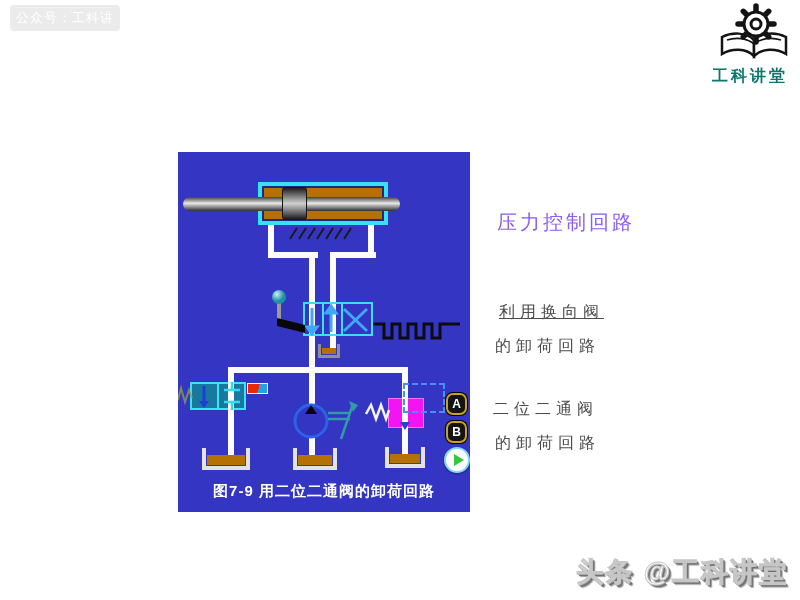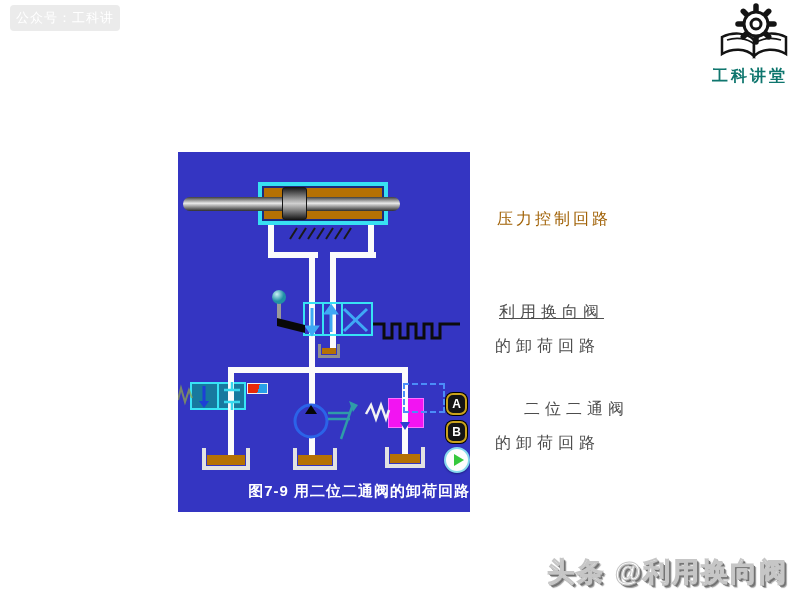--- a/index.html
+++ b/index.html
@@ -43,39 +43,39 @@
 
   
   .mvalve { left:210px; top:246px; width:36px; height:30px; background:#f214f2; border:1px solid #ff70ff; }
   .dashed-box { left:225px; top:231px; width:42px; height:30px; border:2px dashed #4b8df8; }
 
   
   .tank { border-left:4px solid #e2e2e2; border-right:4px solid #e2e2e2; border-bottom:4px solid #e2e2e2; }
   .tank-oil { position:absolute; left:1px; right:1px; bottom:1px; height:55%; background:#b57104; }
   .tank-sm { border-color:#8f8f8f; border-width:3px; }
 
-  .caption { left:0; top:330px; width:100%; text-align:right; color:#ffffff;
+  .caption { left:0; top:330px; width:100%; text-align:center; color:#ffffff;
              font-weight:bold; font-size:15px; letter-spacing:1px; }
 
   
   .btn-ab { width:21px; height:22px; background:#141414; border:2px solid #caa21c; border-radius:7px;
             color:#ffffff; font-weight:bold; font-size:12px; display:flex; align-items:center;
             justify-content:center; box-shadow:0 0 0 1px #000; cursor:pointer; }
   .btn-play { width:26px; height:26px; background:#fdfdfd; border:2px solid #86d8ee; border-radius:50%;
               display:flex; align-items:center; justify-content:center; cursor:pointer;
               box-shadow:0 1px 2px rgba(0,0,40,.4); }
   .play-tri { width:0; height:0; border-left:10px solid #35c83c;
               border-top:6px solid transparent; border-bottom:6px solid transparent; margin-left:3px; }
 
   
-  .title { left:497px; top:209px; font-family:"Liberation Serif", serif; font-size:16px;
-           color:#a16207; letter-spacing:3px; }
+  .title { left:497px; top:209px; font-family:"Liberation Serif", serif; font-size:20px;
+           color:#8b5cf6; letter-spacing:3px; }
   .note { color:#4d4d4d; font-size:16px; letter-spacing:5px; }
   .n1a { left:499px; top:302px;text-decoration:underline; } .n1b { left:495px; top:336px; }
-  .n2a { left:524px; top:399px;text-align:right; } .n2b { left:495px; top:433px; }
+  .n2a { left:493px; top:399px;text-align:right; } .n2b { left:495px; top:433px; }
 
   
   .watermark { right:12px; top:554px; font-size:27px; font-weight:bold; color:#ffffff;
                letter-spacing:2px; -webkit-text-stroke:1px #c6c6c6;
                text-shadow:1px 1px 0 #8a8a8a, 2px 2px 0 #6f6f6f, 3px 3px 1px #9a9a9a; }
 </style>
 </head>
 <body>
 
 <div class="abs badge">公众号：工科讲堂</div>
@@ -224,13 +224,13 @@
     <span class="play-tri"></span>
   </div>
 </div>
 
 <div class="abs title">压力控制回路</div>
 <div class="abs note n1a">利用换向阀</div>
 <div class="abs note n1b">的卸荷回路</div>
 <div class="abs note n2a">二位二通阀</div>
 <div class="abs note n2b">的卸荷回路</div>
 
-<div class="abs watermark">头条 @利用换向阀</div>
+<div class="abs watermark">头条 @工科讲堂</div>
 
 </body></html>

